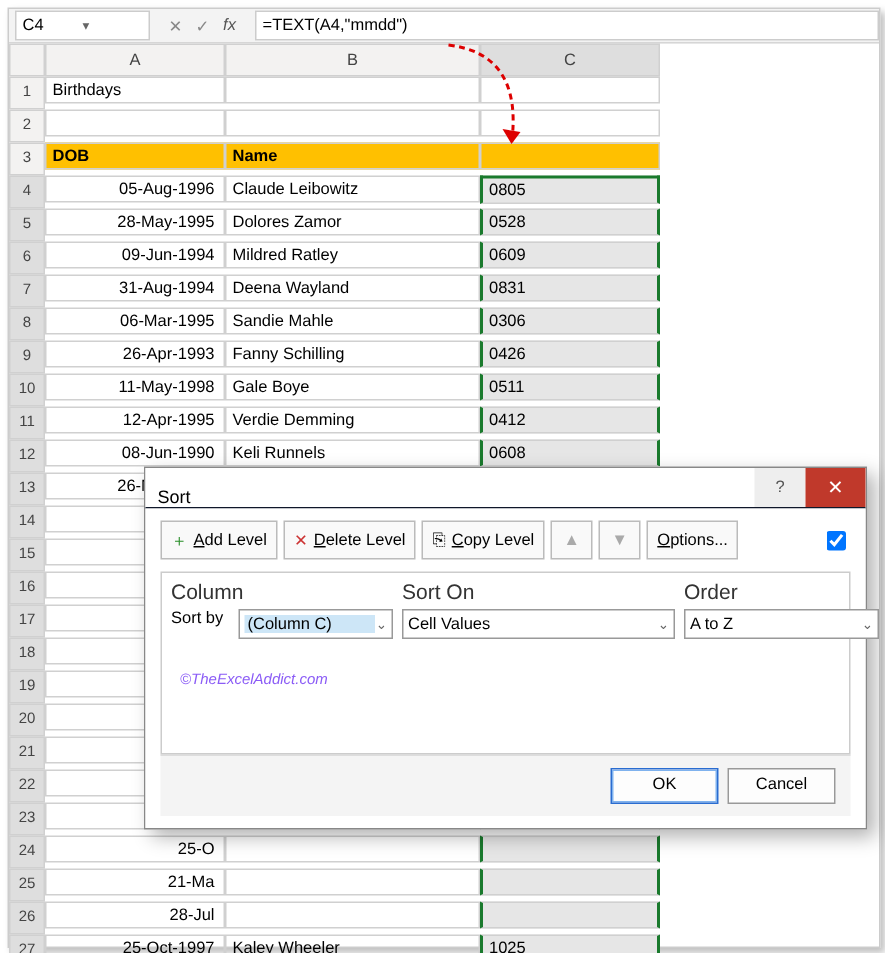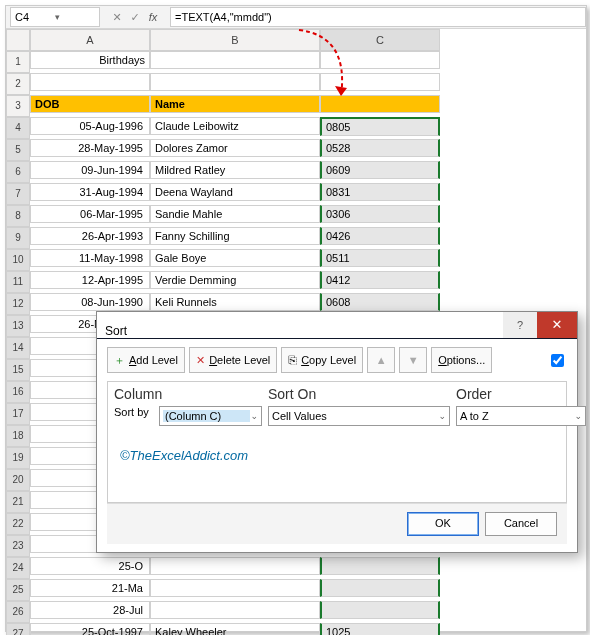--- a/index.html
+++ b/index.html
@@ -11,21 +11,21 @@
 .drop-tri { color:#666; font-size:9px; }
 .fx-btns { display:flex; gap:4px; padding:0 6px; color:#888; }
 .fx-btns span { width:14px; text-align:center; }
 .fxlabel { font-style:italic; color:#555; margin-right:4px; }
 .formula { flex:1; background:#fff; border:1px solid #ccc; height:18px; line-height:18px; padding:0 4px; }
 
 .grid { display:grid; grid-template-columns:24px 120px 170px 120px; }
 .head, .rowhead { background:#f3f2f1; border:1px solid #d0d0d0; text-align:center; color:#444; height:20px; line-height:20px; }
 .rowhead { font-size:10px; }
 .cell { border:1px solid #d0d0d0; height:16px; line-height:16px; padding:0 4px; overflow:hidden; white-space:nowrap; }
-.title { text-align:right; }
+.title { text-align:left; }
 .hdrA,.hdrB,.hdrC { background:#ffc000; font-weight:bold; border:1px solid #d0d0d0; height:16px; line-height:16px; padding:0 4px; }
 .colA { text-align:right; padding-right:6px; }
 .colC { background:#e6e6e6; }
 .sel-top { border-top:2px solid #1a7a2d; }
 .sel-side { border-right:2px solid #1a7a2d; border-left:2px solid #1a7a2d;}
 .corner { background:#f3f2f1; border:1px solid #d0d0d0; }
 .head.active, .rowhead.active { background:#dedede; }
 
 .arrow { position:absolute; left:285px; top:20px; width:70px; height:80px; pointer-events:none; }
 
@@ -42,21 +42,21 @@
 .chk { display:flex; align-items:center; gap:4px; }
 .cols { display:grid; grid-template-columns:148px 182px 130px; gap:6px; font-size:14px; color:#333; }
 .lbl { margin-bottom:2px;}
 .sortrow { display:grid; grid-template-columns:148px 182px 130px; gap:6px; margin-top:2px; }
 .sortrow .cellcombo { display:flex; gap:3px; }
 .combo { border:1px solid #999; background:#fff; height:18px; display:flex; align-items:center; padding:0 3px; flex:1; }
 .combo .v { flex:1; }
 .combo.selected .v { background:#cde6f7; padding:0 2px; }
 .sortby-lbl{width:42px;}
 .listarea { height:120px; border:1px solid #ccc; margin-top:4px; position:relative; }
-.watermark { color:#0369a1; font-style:italic; font-size:13px; position:absolute; left:12px; top:66px; }
+.watermark { color:#8b5cf6; font-style:italic; font-size:10px; position:absolute; left:12px; top:66px; }
 .dlgfoot { display:flex; justify-content:flex-end; gap:6px; padding:8px 10px; background:#f4f4f4; border-top:1px solid #ddd; }
 .btn { border:1px solid #999; width:70px; height:22px; line-height:20px; text-align:center; background:#fdfdfd; }
 .btn.primary { border:1px solid #2a6cd0; box-shadow:0 0 0 1px #7fb2ee inset; }
 u{text-decoration:underline;}
 </style>
 </head>
 <body>
 
 <div class="frame">
  <div class="fbar">

